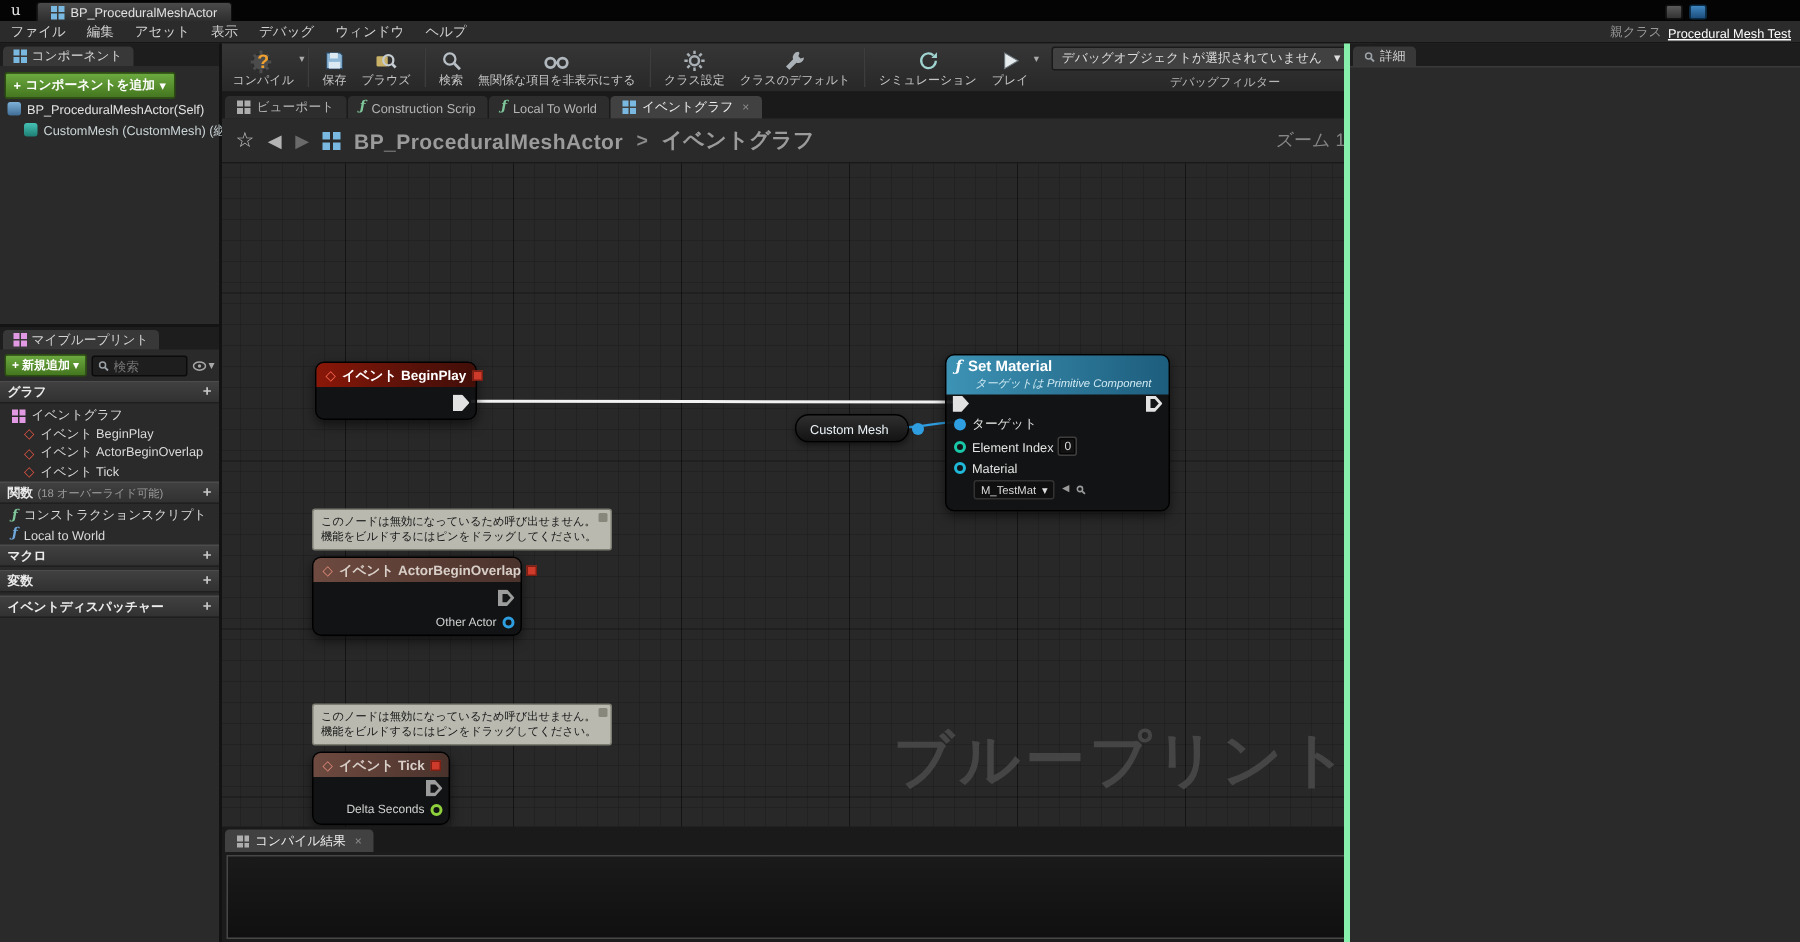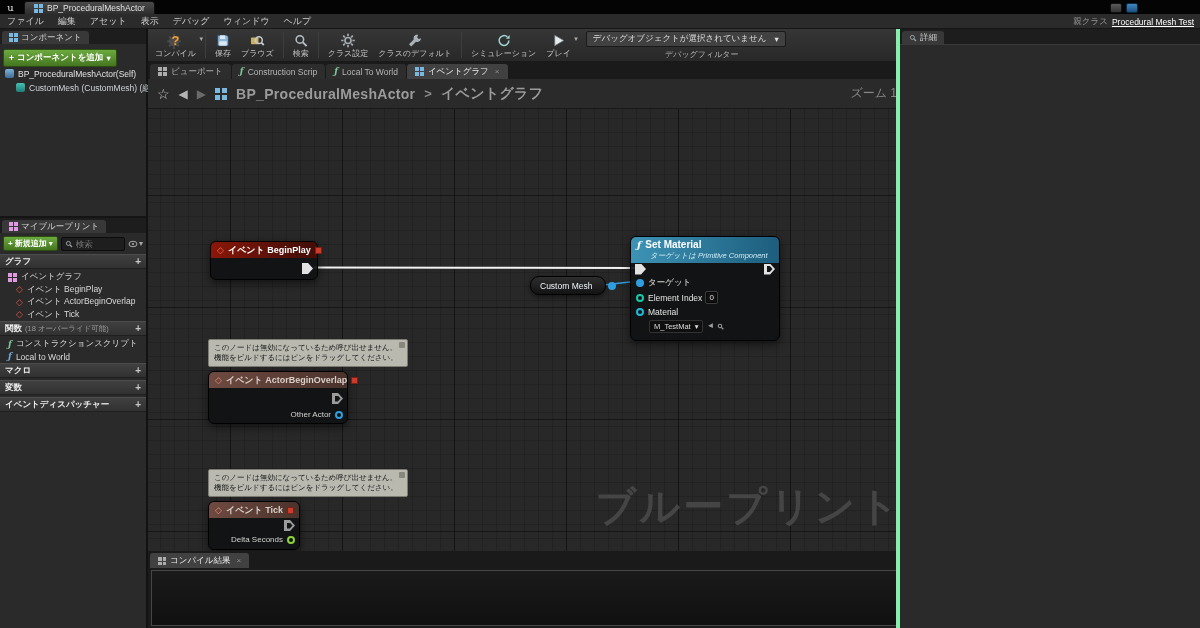--- a/index.html
+++ b/index.html
@@ -313,20 +313,30 @@
   <div class="sep"></div>
   <div class="tbtn">
     <div class="ticon">
         <svg width="16" height="15" viewBox="0 0 20 20">
           <circle cx="8.5" cy="8.5" r="5" fill="none" stroke="#b8c0c6" stroke-width="2"></circle>
           <line x1="12.5" y1="12.5" x2="17.5" y2="17.5" stroke="#b8c0c6" stroke-width="2.5"></line>
         </svg>
       </div>
     <div class="tlabel">検索</div>
   </div>
+  <div class="tbtn">
+    <div class="ticon">
+        <svg width="18" height="14" viewBox="0 0 20 14">
+          <circle cx="5.5" cy="8" r="3.5" fill="none" stroke="#b0b8be" stroke-width="2"></circle>
+          <circle cx="14.5" cy="8" r="3.5" fill="none" stroke="#b0b8be" stroke-width="2"></circle>
+          <line x1="9" y1="8" x2="11" y2="8" stroke="#b0b8be" stroke-width="2"></line>
+        </svg>
+      </div>
+    <div class="tlabel">無関係な項目を非表示にする</div>
+  </div>
   <div class="sep"></div>
   <div class="tbtn">
     <div class="ticon">
         <svg width="16" height="15" viewBox="0 0 20 20">
           <circle cx="10" cy="10" r="4" fill="none" stroke="#a8b0b6" stroke-width="2.2"></circle>
           <g stroke="#a8b0b6" stroke-width="2.2">
             <line x1="10" y1="1" x2="10" y2="4"></line>
             <line x1="10" y1="16" x2="10" y2="19"></line>
             <line x1="1" y1="10" x2="4" y2="10"></line>
             <line x1="16" y1="10" x2="19" y2="10"></line>

